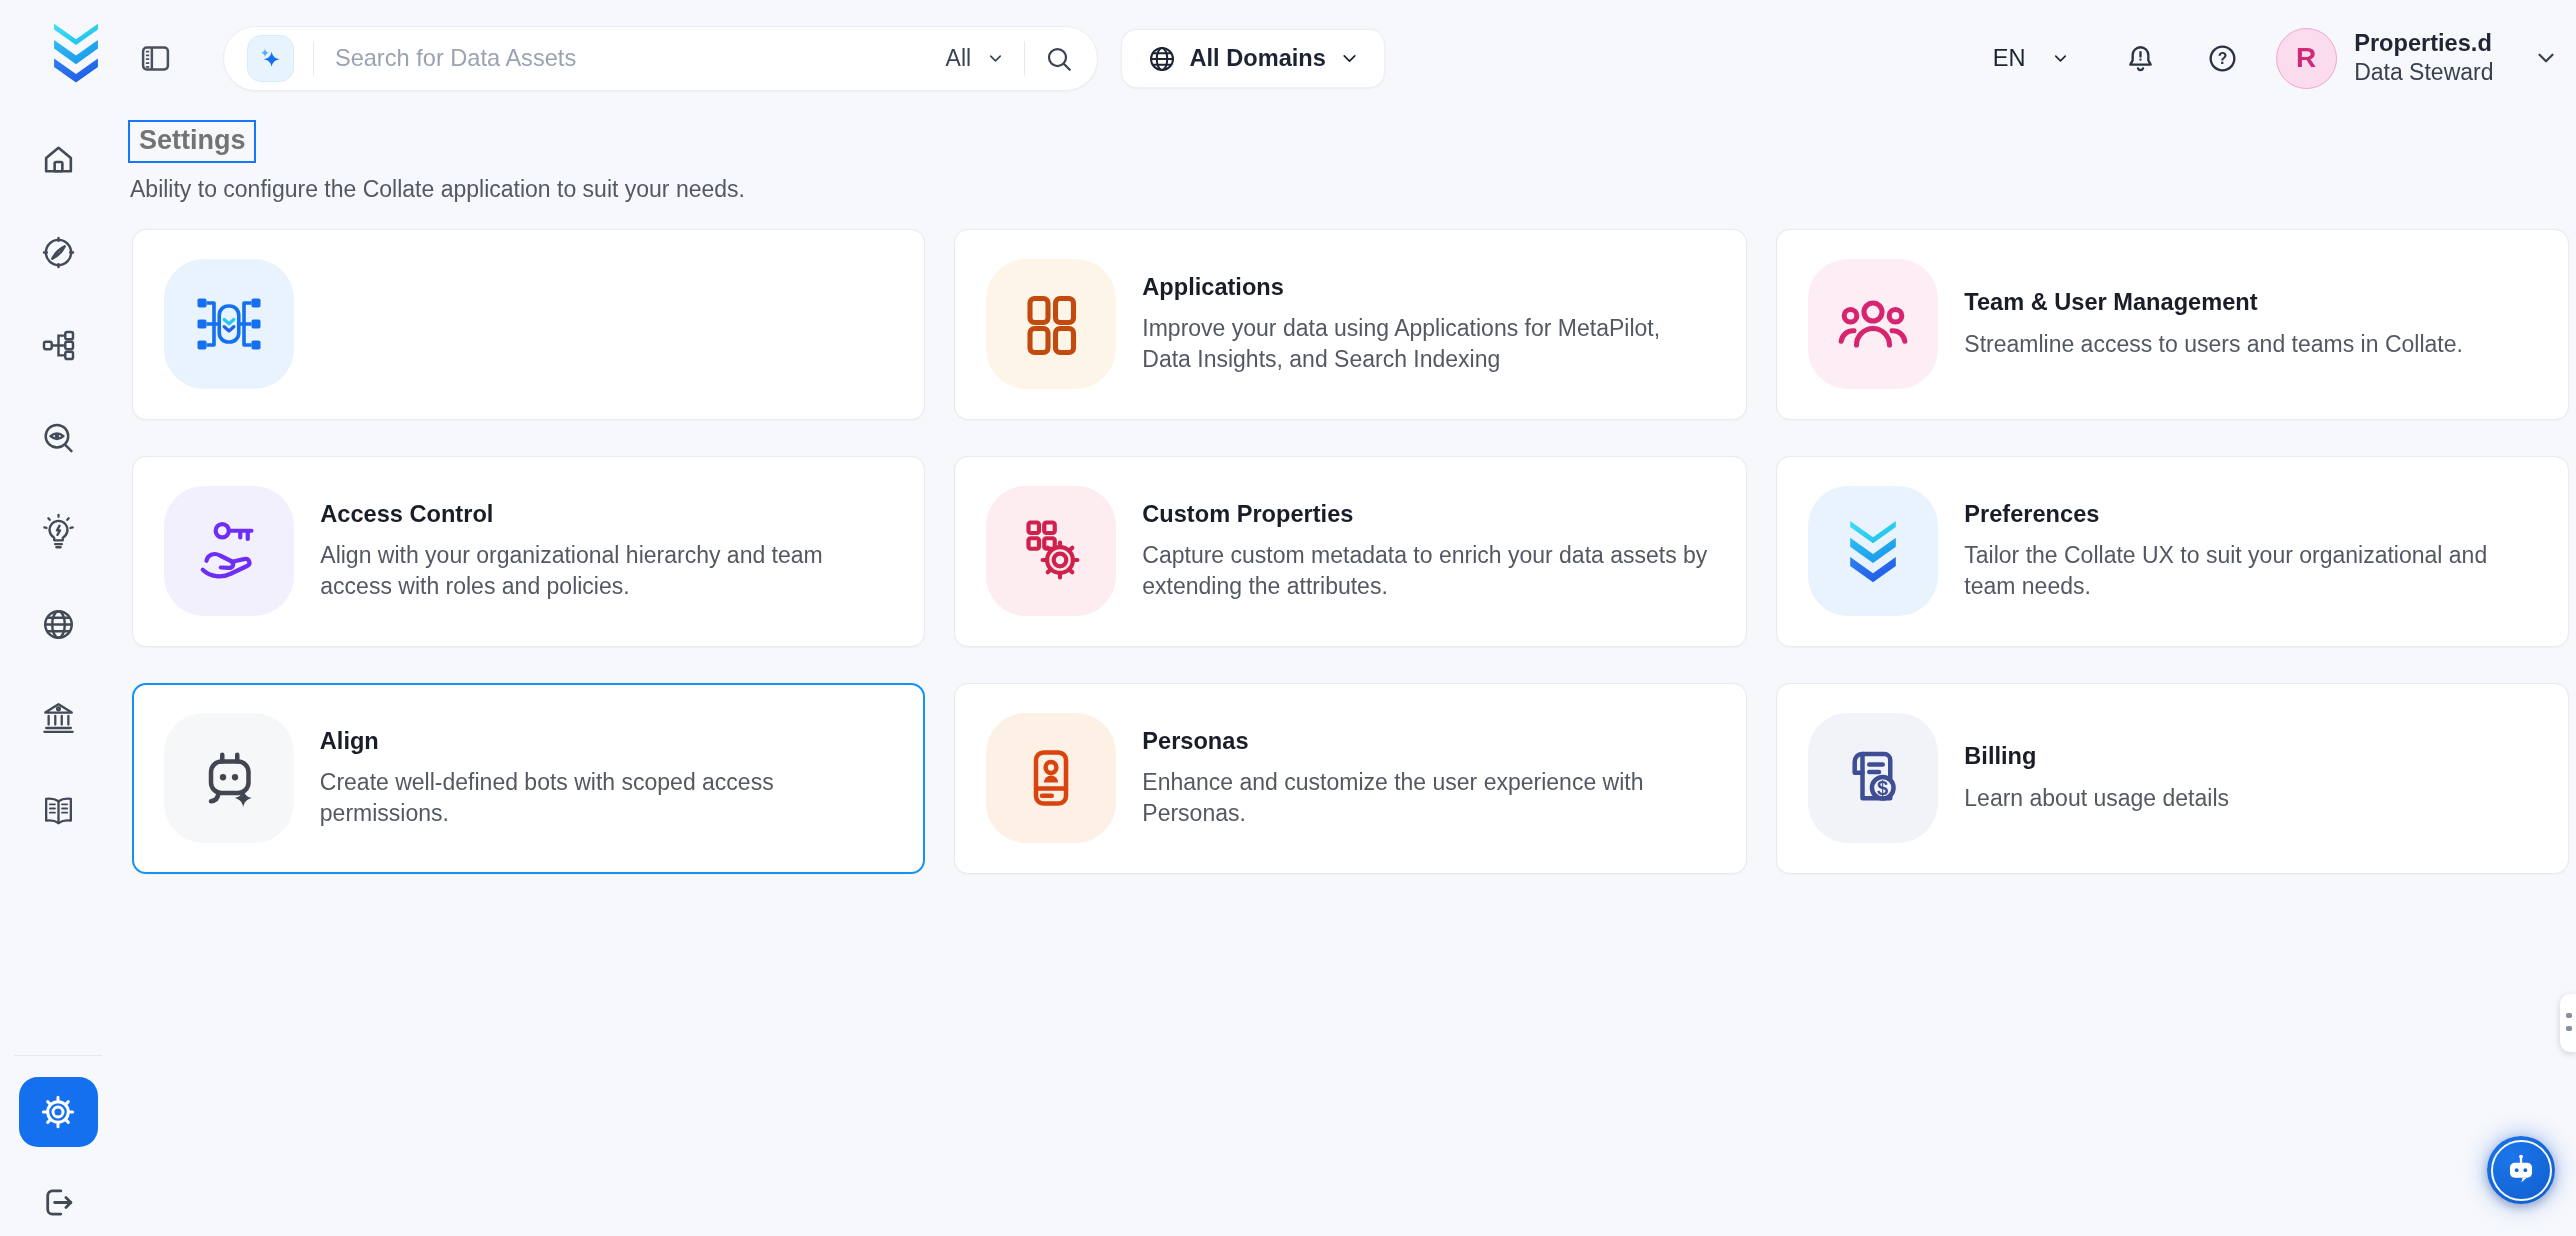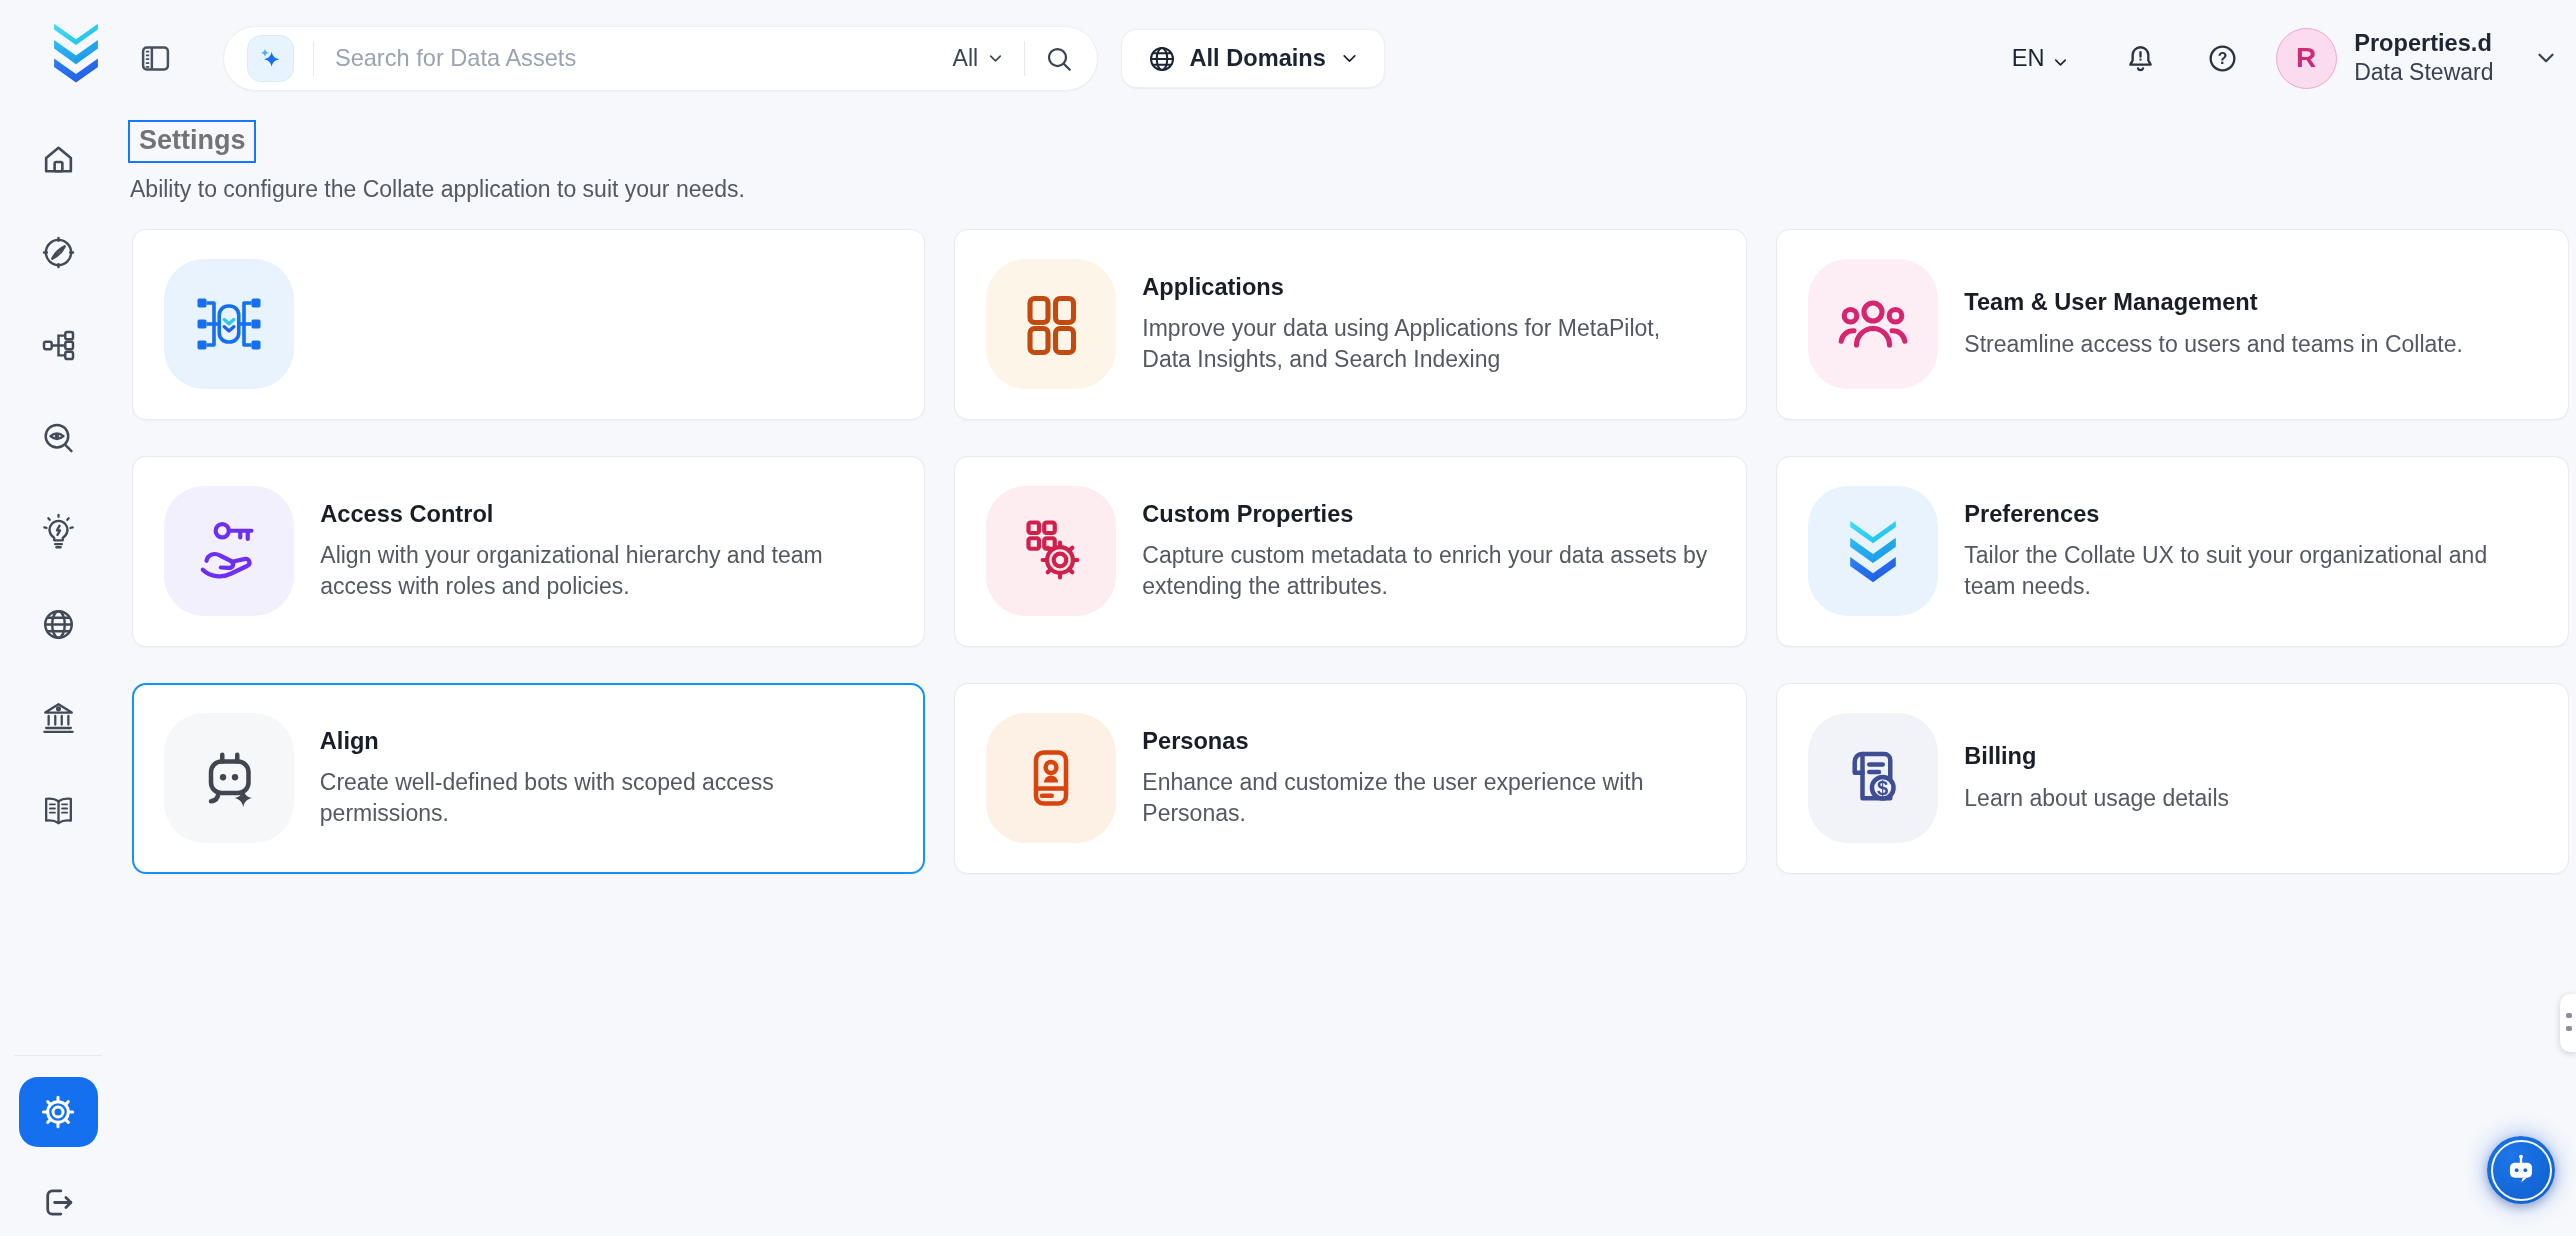--- a/index.html
+++ b/index.html
@@ -18,32 +18,32 @@
   .search-pill {
     position:absolute; left:223px; top:26px; width:875px; height:65px;
     background:#fff; border:0.9px solid #eceef2; border-radius:33px;
     display:flex; align-items:center; padding:0 23px; box-shadow:0 0.9px 1.8px rgba(16,24,40,.04);
   }
   .ai-badge { width:47px; height:47px; border-radius:14px; background:#e8f4fd; border:0.9px solid #d7ecfc;
     display:flex; align-items:center; justify-content:center; flex:none; }
   .vdiv { width:0.9px; height:35px; background:#e7e9ee; margin:0 19px; flex:none; }
   .search-input { flex:1; border:none; outline:none; background:transparent; font:23.6px "Liberation Sans",sans-serif; color:#737373; min-width:0; }
   .search-input::placeholder { color:#9aa3b2; }
-  .scope { display:flex; align-items:center; gap:8px; color:#3a4352; font-size:23px; cursor:pointer; flex:none; }
+  .scope { display:flex; align-items:center; gap:15px; color:#3a4352; font-size:23px; cursor:pointer; flex:none; }
   .search-glyph { width:30px; height:30px; color:#3a4352; flex:none; cursor:pointer; }
 
   .domains-pill {
     position:absolute; left:1121px; top:29px; height:59px; padding:0 24.5px;
     background:#fff; border:0.9px solid #eef0f4; border-radius:15.8px;
     display:flex; align-items:center; gap:13px; box-shadow:0 0.9px 1.8px rgba(16,24,40,.05); cursor:pointer;
   }
   .domains-label { font-size:23.6px; font-weight:600; color:#1c2433; }
 
   .right-cluster { position:absolute; right:17.5px; top:0; height:116px; display:flex; align-items:center; }
-  .lang { display:flex; align-items:flex-end; gap:6px; font-size:23.6px; color:#1c2433; cursor:pointer; margin-right:54px; }
+  .lang { display:flex; align-items:center; gap:25px; font-size:23.6px; color:#1c2433; cursor:pointer; margin-right:54px; }
   .icon-btn { width:33px; height:33px; color:#2b3342; cursor:pointer; }
   .bell-btn { margin-right:49px; }
   .help-btn { margin-right:37px; }
   .avatar { width:61px; height:61px; border-radius:50%; background:#fbdcef; border:1.8px solid #f2a5d2;
     display:flex; align-items:center; justify-content:center; font-size:28px; color:#cf2a78; margin-right:17.5px; cursor:pointer; flex:none; }
   .user-text { margin-right:39px; }
   .user-name { font-size:23.6px; font-weight:700; color:#1f2533; line-height:1.25; }
   .user-role { font-size:23px; color:#39404e; line-height:1.25; }
   .user-chevron { width:26px; height:26px; color:#39404e; cursor:pointer; }
 

